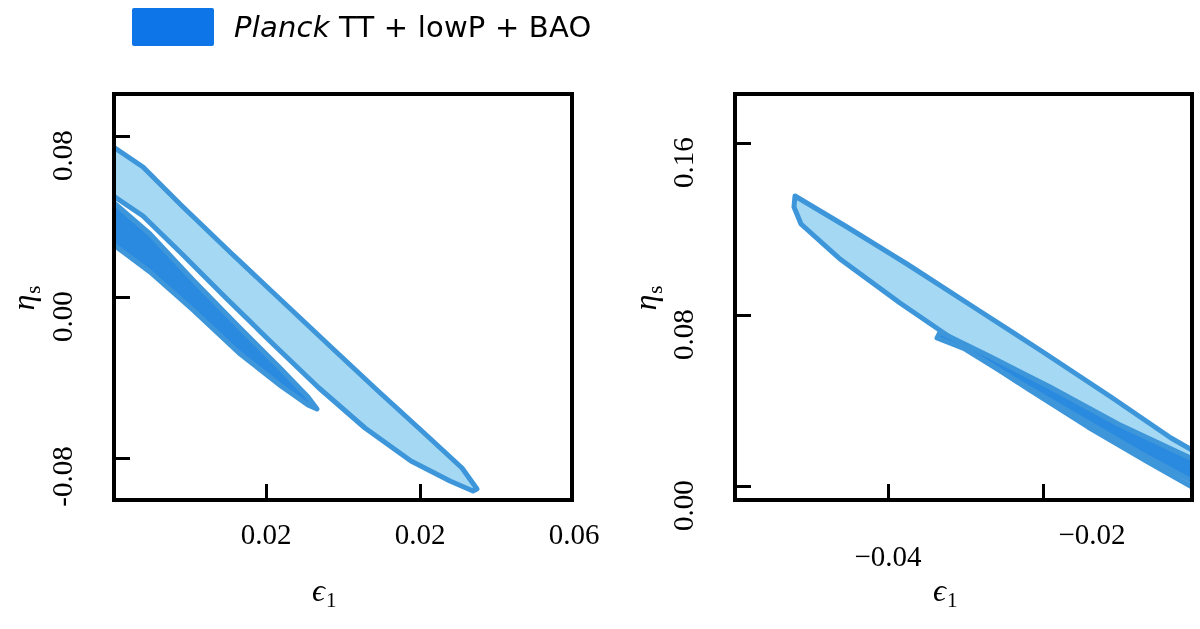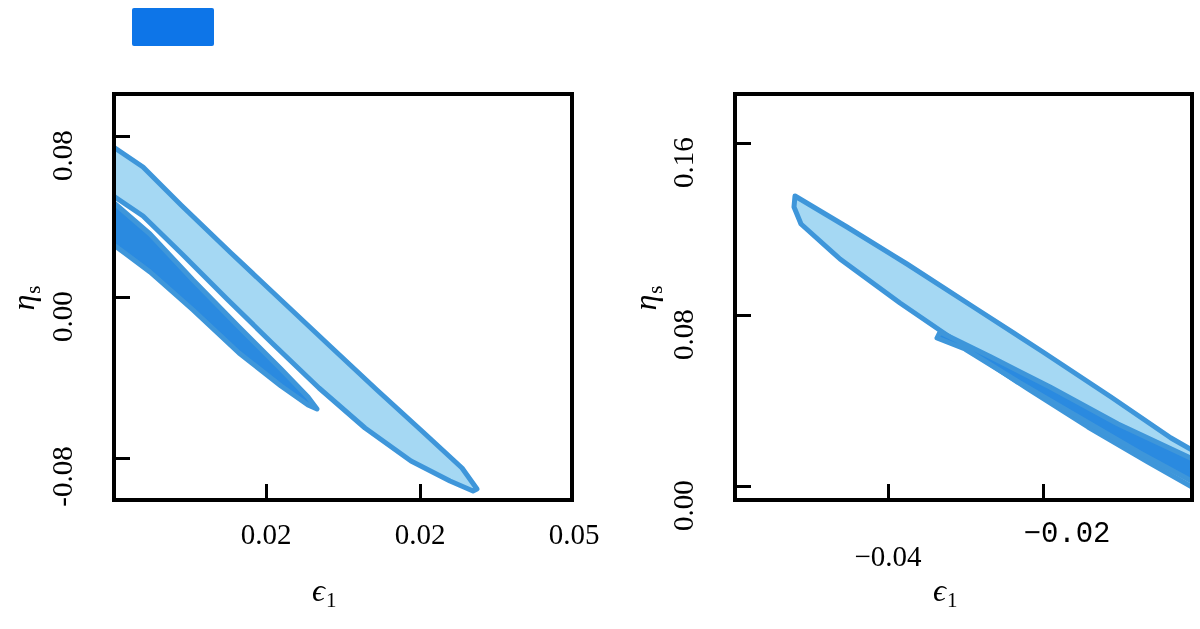--- a/index.html
+++ b/index.html
@@ -90,20 +90,21 @@
   }
 </style>
 </head>
 <body>
 
 <div id="root">
 
   <div class="legend">
     <div class="legend-inner">
       <div class="legend-swatch"></div>
+      <div class="legend-text"><span class="it">Planck</span><span> TT + lowP + BAO</span></div>
     </div>
   </div>
 
   <div class="panel">
 
     <div class="frame" style="left:112px;top:92px;width:462px;height:410px;">
       <svg class="plotsvg" width="454" height="402" viewBox="0 0 454 402">
 
         <path fill="#a5d8f3" stroke="#3e96da" stroke-width="5" stroke-linejoin="round" d="M -10,95 L 27,120 L 65,157 L 111,203 L 157,248 L 203,292
                  L 249,332 L 295,365 L 334,385 L 357,395 L 361,393
@@ -118,21 +119,21 @@
 
     <div class="tick tick-x" style="left:265px;top:484px;"></div>
     <div class="tick tick-x" style="left:419px;top:484px;"></div>
 
     <div class="tick tick-y" style="left:116px;top:457px;"></div>
     <div class="tick tick-y" style="left:116px;top:296px;"></div>
     <div class="tick tick-y" style="left:116px;top:135px;"></div>
 
     <div class="tl tl-x" style="left:266px;top:518px;">0.02</div>
     <div class="tl tl-x" style="left:420px;top:518px;">0.02</div>
-    <div class="tl tl-x" style="left:574px;top:518px;">0.05</div>
+    <div class="tl tl-x" style="left:574px;top:518px;">0.06</div>
 
     <div class="tl tl-y" style="left:14px;top:460px;width:96px;text-align:center;">-0.08</div>
     <div class="tl tl-y" style="left:22px;top:300px;width:80px;text-align:center;">0.00</div>
     <div class="tl tl-y" style="left:22px;top:139px;width:80px;text-align:center;">0.08</div>
 
     <div class="axtitle" style="left:312px;top:572px;">
       <i>ϵ</i><span class="sub">1</span>
     </div>
     <div class="axtitle axtitle-y" style="left:-22px;top:280px;width:90px;text-align:center;">
       <i>η</i><span class="sub">s</span>
@@ -155,21 +156,21 @@
     </div>
 
     <div class="tick tick-x" style="left:887px;top:484px;"></div>
     <div class="tick tick-x" style="left:1042px;top:484px;"></div>
 
     <div class="tick tick-y" style="left:737px;top:485px;"></div>
     <div class="tick tick-y" style="left:737px;top:314px;"></div>
     <div class="tick tick-y" style="left:737px;top:142px;"></div>
 
     <div class="tl tl-x" style="left:888px;top:518px;margin-top:22px;">−0.04</div>
-    <div class="tl tl-x" style="left:1067px;top:518px;font-family:Liberation Mono, monospace;">−0.02</div>
+    <div class="tl tl-x" style="left:1092px;top:518px;">−0.02</div>
 
     <div class="tl tl-y" style="left:643px;top:489px;width:80px;text-align:center;">0.00</div>
     <div class="tl tl-y" style="left:643px;top:318px;width:80px;text-align:center;">0.08</div>
     <div class="tl tl-y" style="left:643px;top:146px;width:80px;text-align:center;">0.16</div>
 
     <div class="axtitle" style="left:933px;top:572px;">
       <i>ϵ</i><span class="sub">1</span>
     </div>
     <div class="axtitle axtitle-y" style="left:600px;top:280px;width:90px;text-align:center;">
       <i>η</i><span class="sub">s</span>

